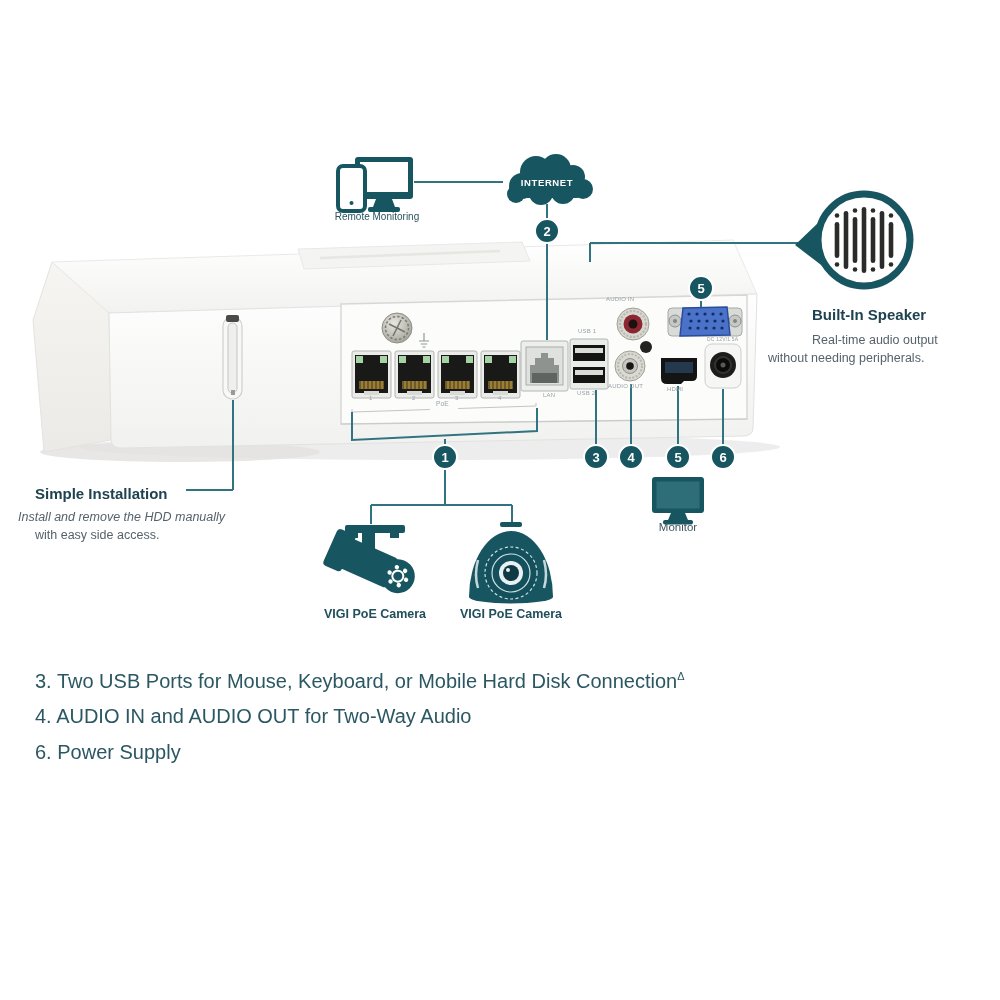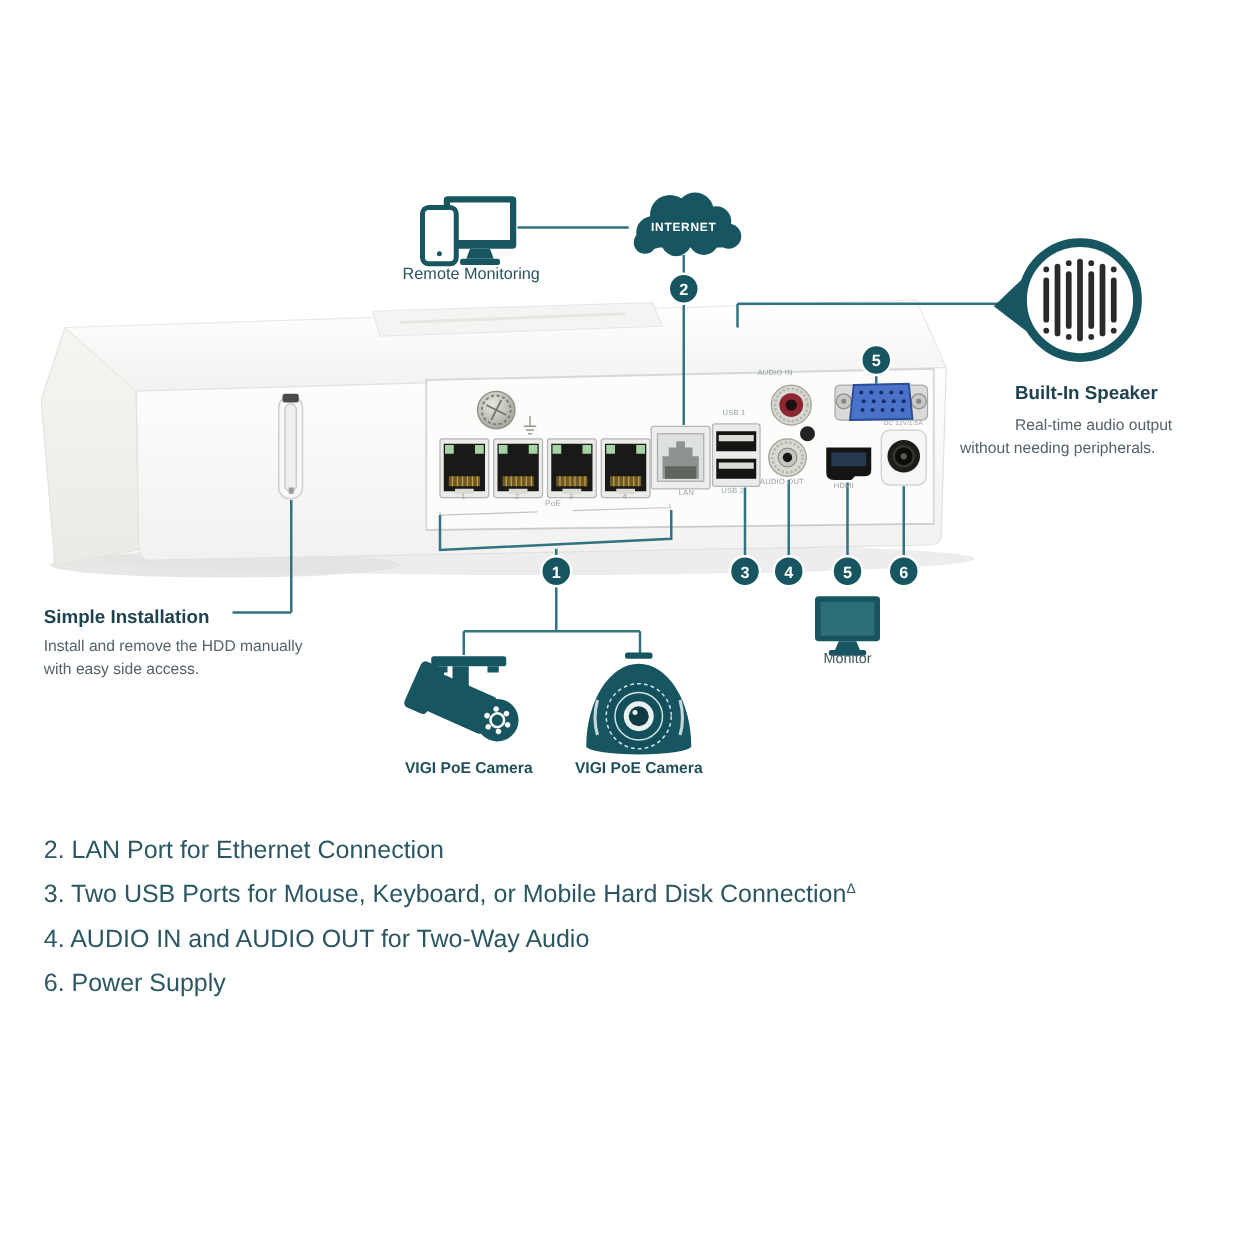--- a/index.html
+++ b/index.html
@@ -5,21 +5,21 @@
   html,body{margin:0;padding:0;background:#ffffff;}
   .canvas{position:relative;width:1000px;height:1000px;background:#ffffff;overflow:hidden;
           font-family:"Liberation Sans", sans-serif;}
   .layer{position:absolute;left:0;top:0;}
   .callout{position:absolute;width:22px;height:22px;border-radius:50%;background:#175661;
            border:2px solid #ffffff;color:#ffffff;font-weight:bold;font-size:13px;
            display:flex;align-items:center;justify-content:center;}
   .plabel{position:absolute;font-size:6px;color:#98a2a7;letter-spacing:.2px;white-space:nowrap;}
   .heading{position:absolute;font-weight:bold;font-size:15px;color:#1e4250;white-space:nowrap;}
   .body-sm{position:absolute;font-size:12.5px;color:#55626b;white-space:nowrap;}
-  .icon-label{position:absolute;font-size:13px;font-weight:500;color:#2a545f;
+  .icon-label{position:absolute;font-size:10px;font-weight:500;color:#2a545f;
               text-align:center;white-space:nowrap;}
   .cam-label{position:absolute;font-size:12.5px;font-weight:bold;color:#21505c;
              text-align:center;white-space:nowrap;width:130px;}
   .cloud-label{position:absolute;font-size:9.5px;font-weight:bold;color:#ffffff;
                letter-spacing:.6px;text-align:center;width:84px;}
   .feat-list{position:absolute;left:35px;top:661px;color:#2b5763;font-size:20px;}
   .feat{line-height:30.6px;white-space:nowrap;}
   .feat sup{font-size:11px;}
 </style>
 </head>
@@ -300,27 +300,26 @@
   <div class="plabel" style="left:606px;top:296px;">AUDIO IN</div>
   <div class="plabel" style="left:608px;top:383px;">AUDIO OUT</div>
   <div class="plabel" style="left:667px;top:386px;">HDMI</div>
   <div class="plabel" style="left:707px;top:336px;font-size:5px;">DC 12V/1.5A</div>
 
   <div class="heading" style="left:812px;top:306px;">Built-In Speaker</div>
   <div class="body-sm" style="left:812px;top:333px;">Real-time audio output</div>
   <div class="body-sm" style="left:768px;top:351px;">without needing peripherals.</div>
 
   <div class="heading" style="left:35px;top:485px;">Simple Installation</div>
-  <div class="body-sm" style="left:35px;top:510px;">Install and remove the HDD manually</div>
+  <div class="body-sm" style="left:18px;top:510px;font-style:italic;">Install and remove the HDD manually</div>
   <div class="body-sm" style="left:35px;top:528px;">with easy side access.</div>
 
   <div class="icon-label" style="left:636px;top:521px;width:84px;font-size:11.5px;color:#3f565f;">Monitor</div>
   <div class="cam-label" style="left:310px;top:607px;">VIGI PoE Camera</div>
   <div class="cam-label" style="left:446px;top:607px;">VIGI PoE Camera</div>
 
   <div class="feat-list">
-    <div class="feat"><span>2. LAN Port for Ethernet Connection</span><sup></sup></div>
     <div class="feat"><span>3. Two USB Ports for Mouse, Keyboard, or Mobile Hard Disk Connection</span><sup>Δ</sup></div>
     <div class="feat"><span>4. AUDIO IN and AUDIO OUT for Two-Way Audio</span><sup></sup></div>
     <div class="feat"><span>6. Power Supply</span><sup></sup></div>
   </div>
 
 </div>
 
 </body></html>

